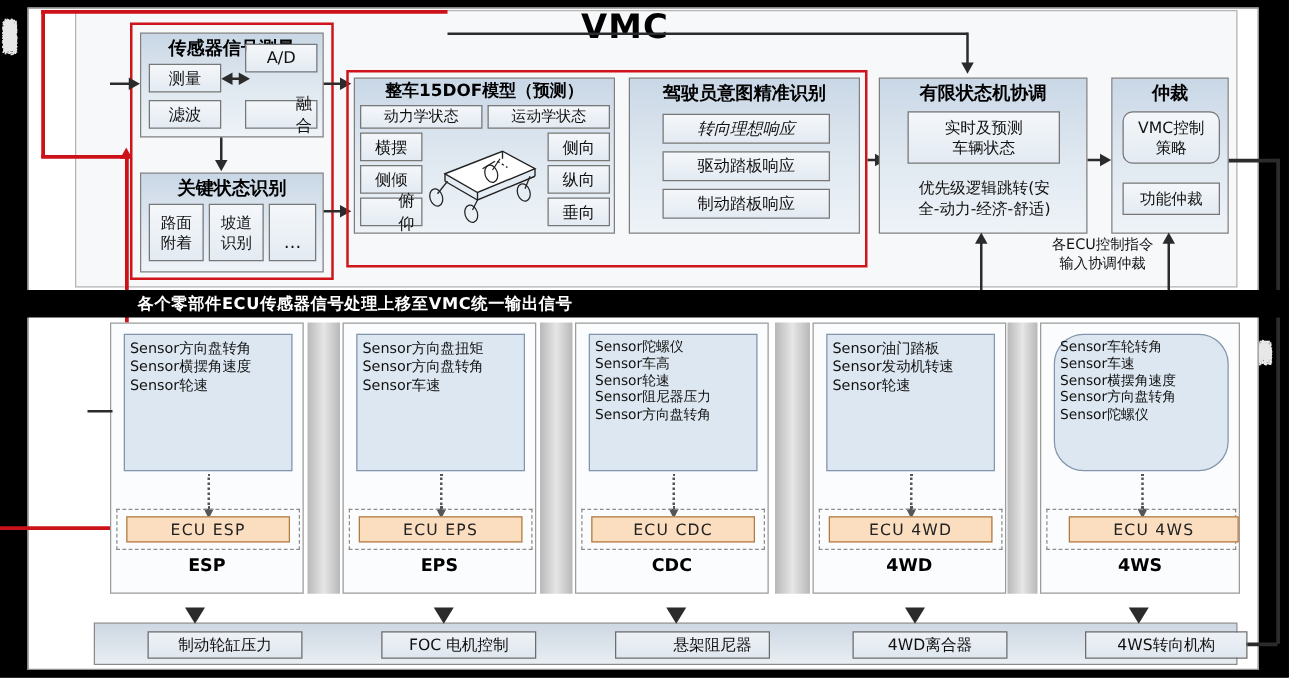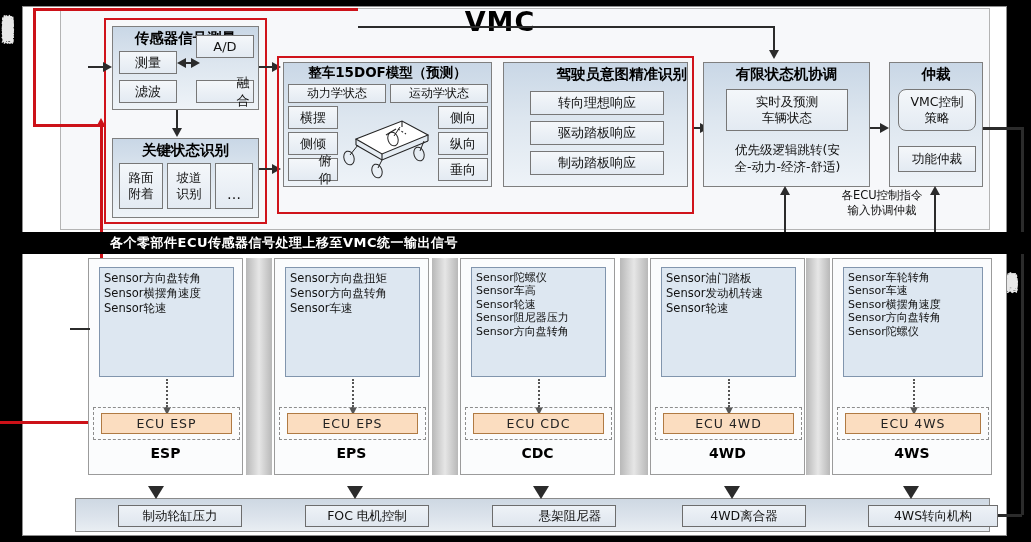--- a/index.html
+++ b/index.html
@@ -275,22 +275,22 @@
           <line x1="42" y1="55" x2="38" y2="63"></line>
             <ellipse cx="37" cy="66" rx="5" ry="7" transform="rotate(-18 37 66)"></ellipse>
         </g>
         <line x1="58" y1="24" x2="66" y2="29" stroke-dasharray="2,2"></line>
         <line x1="46" y1="30" x2="56" y2="24"></line>
       </g>
     </svg>
   </div>
 
   <div class="gradbox" style="position:absolute; left:503px; top:62px; width:185px; height:125px;">
-    <div class="hdr" style="top:2px; font-size:14.5px;text-align:right;">驾驶员意图精准识别</div>
-    <div class="cellplain" style="position:absolute; left:26px; top:28px; width:134px; height:24px; font-size:13px;">转向理想响应</div>
+    <div class="hdr" style="top:2px; font-size:14.5px;">驾驶员意图精准识别</div>
+    <div class="cellplain" style="position:absolute; left:26px; top:28px; width:134px; height:24px; font-size:13px;font-style:italic;">转向理想响应</div>
     <div class="cellplain" style="position:absolute; left:26px; top:58px; width:134px; height:24px; font-size:13px;">驱动踏板响应</div>
     <div class="cellplain" style="position:absolute; left:26px; top:88px; width:134px; height:24px; font-size:13px;">制动踏板响应</div>
   </div>
 
   <div class="hline" style="left:694px; top:127px; width:14px;"></div>
   <div class="arrR" style="left:700px; top:123px;"></div>
 
   <div class="vline" style="left:773px; top:26px; height:28px;"></div>
   <div class="arrD" style="left:769px; top:50px;"></div>
   <div class="hline" style="left:358px; top:26px; width:416px;"></div>
@@ -381,30 +381,30 @@
       <div>Sensor发动机转速</div>
       <div>Sensor轮速</div>
     </div>
     <div class="dotarrow"></div>
     <div class="dashzone"></div>
     <div class="ecubox">ECU  4WD</div>
     <div class="modlabel">4WD</div>
   </div>
 
   <div class="modcol" style="left:832px; width:160px;">
-    <div class="sensorbox" style="width:140px; font-size:11px; line-height:1.22;">
+    <div class="sensorbox" style="width:140px; font-size:11px; line-height:1.22;border-radius:24px;">
       <div>Sensor车轮转角</div>
       <div>Sensor车速</div>
       <div>Sensor横摆角速度</div>
       <div>Sensor方向盘转角</div>
       <div>Sensor陀螺仪</div>
     </div>
     <div class="dotarrow" style="left:80px;"></div>
     <div class="dashzone" style="width:152px;"></div>
-    <div class="ecubox" style="width:136px;">ECU  4WS</div>
+    <div class="ecubox" style="width:136px;margin-left:10px;">ECU  4WS</div>
     <div class="modlabel">4WS</div>
   </div>
 
   <div class="greyband" style="left:246px; top:258px; width:26px; height:217px; background:linear-gradient(90deg,#b8b8b8,#e6e6e6,#b8b8b8);"></div>
   <div class="greyband" style="left:432px; top:258px; width:26px; height:217px; background:linear-gradient(90deg,#b8b8b8,#e6e6e6,#b8b8b8);"></div>
   <div class="greyband" style="left:620px; top:258px; width:28px; height:217px; background:linear-gradient(90deg,#b8b8b8,#e6e6e6,#b8b8b8);"></div>
   <div class="greyband" style="left:806px; top:258px; width:24px; height:217px; background:linear-gradient(90deg,#b8b8b8,#e6e6e6,#b8b8b8);"></div>
 
   <div class="hline" style="left:70px; top:328px; width:20px;"></div>
 

